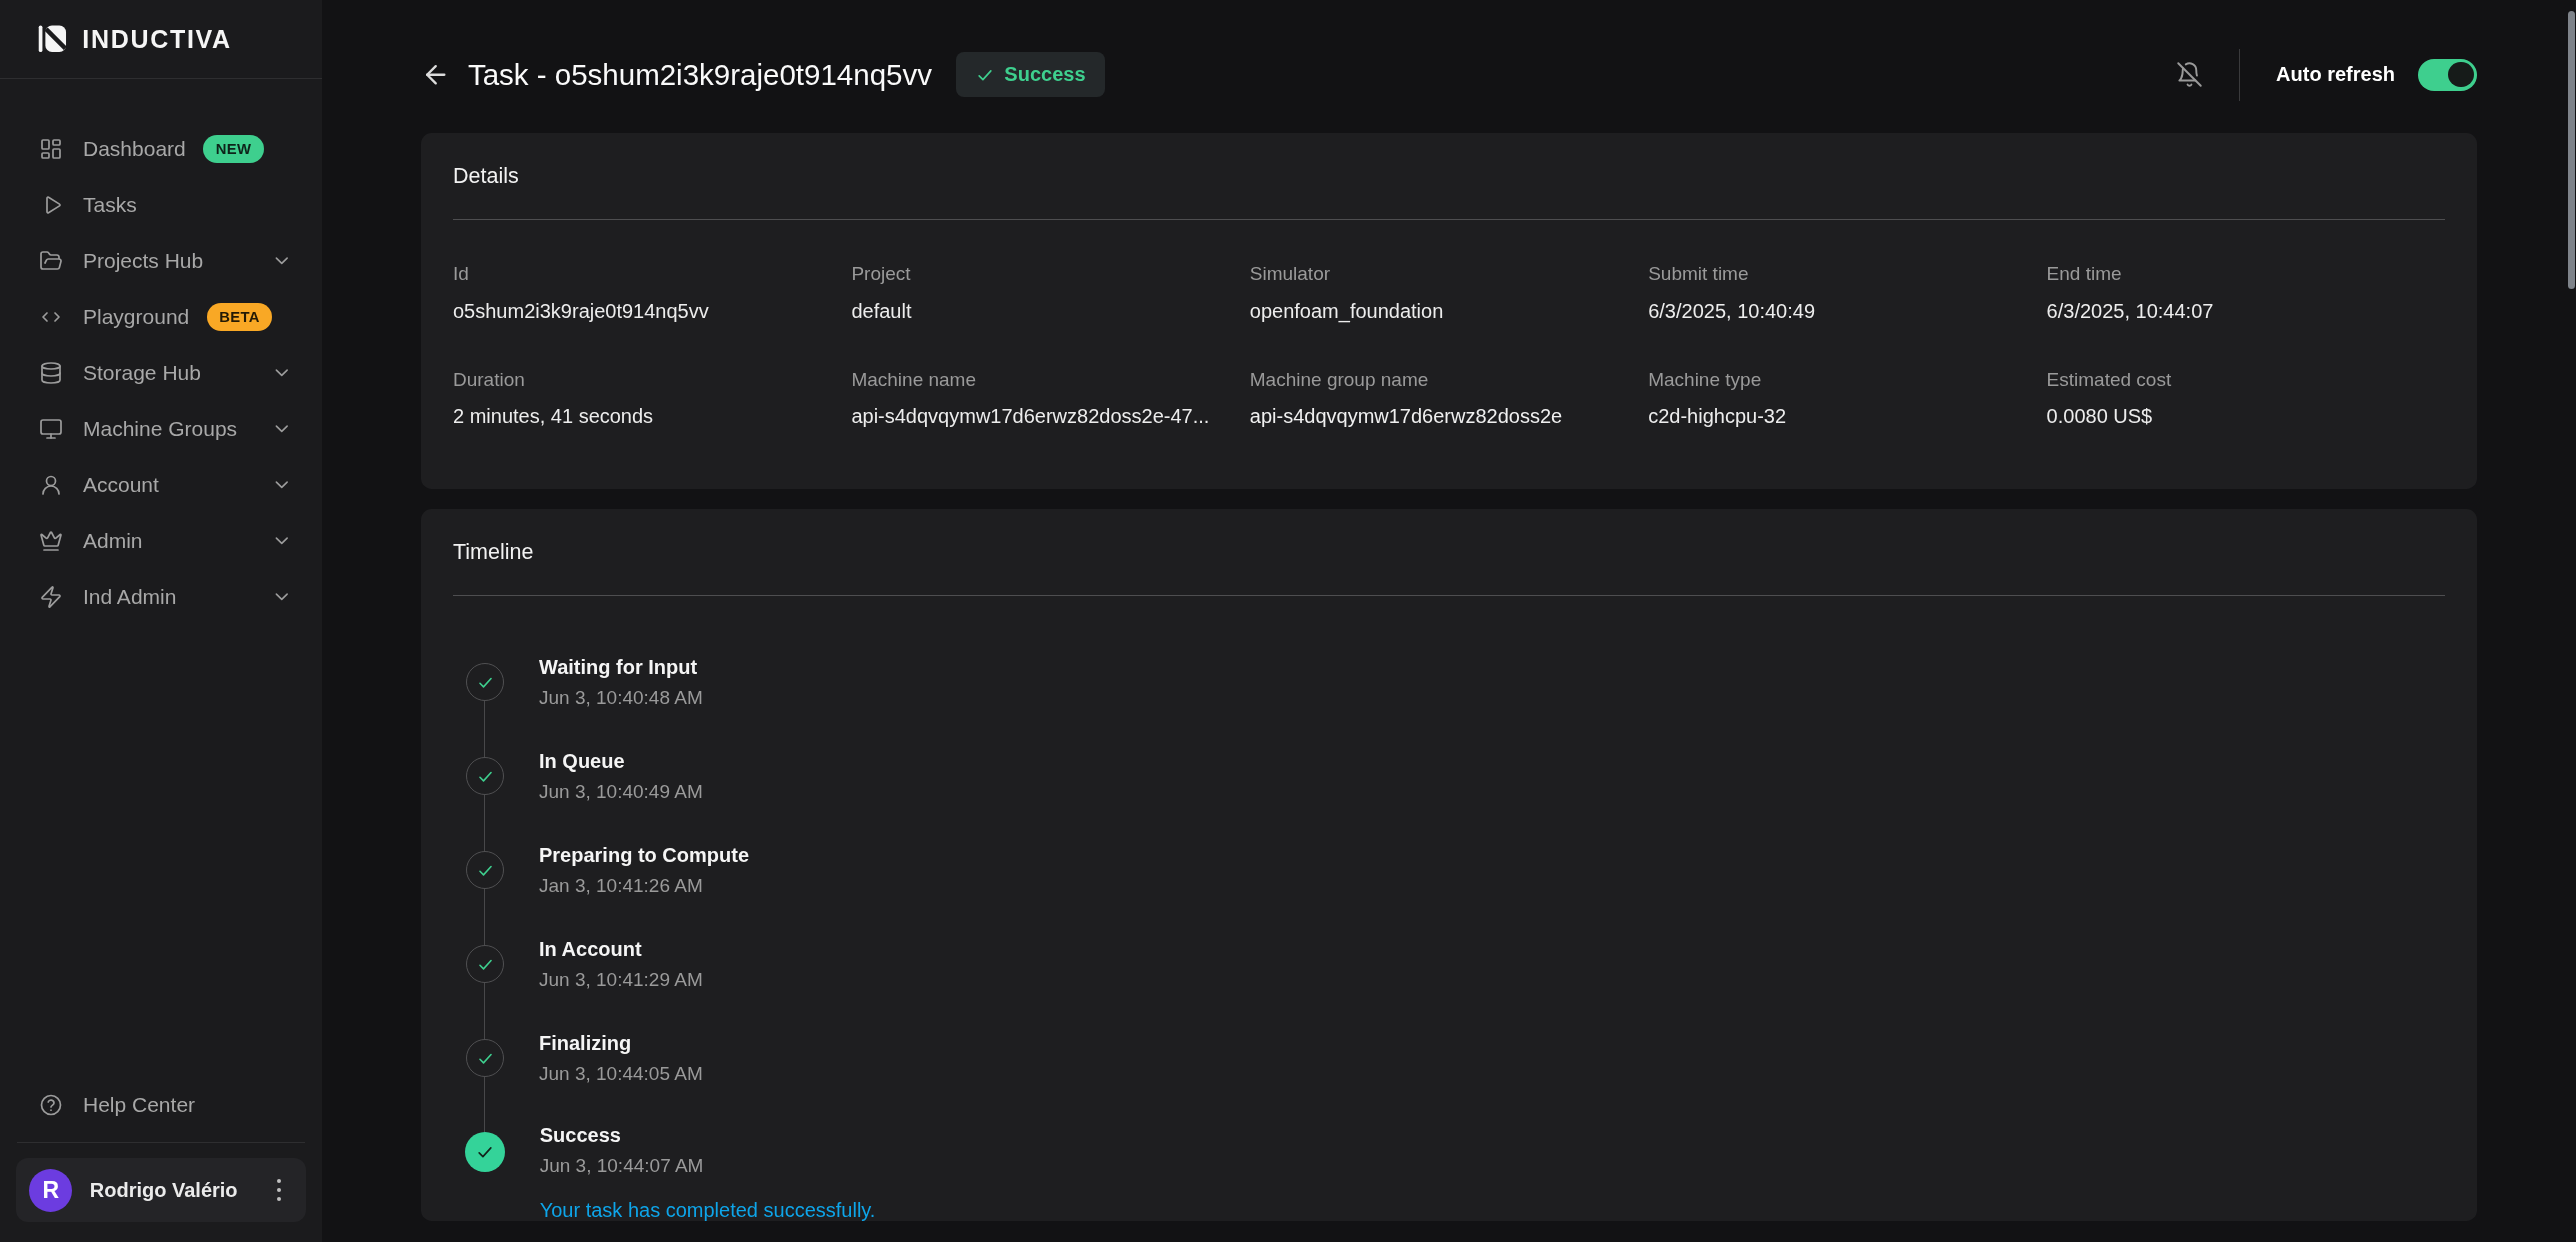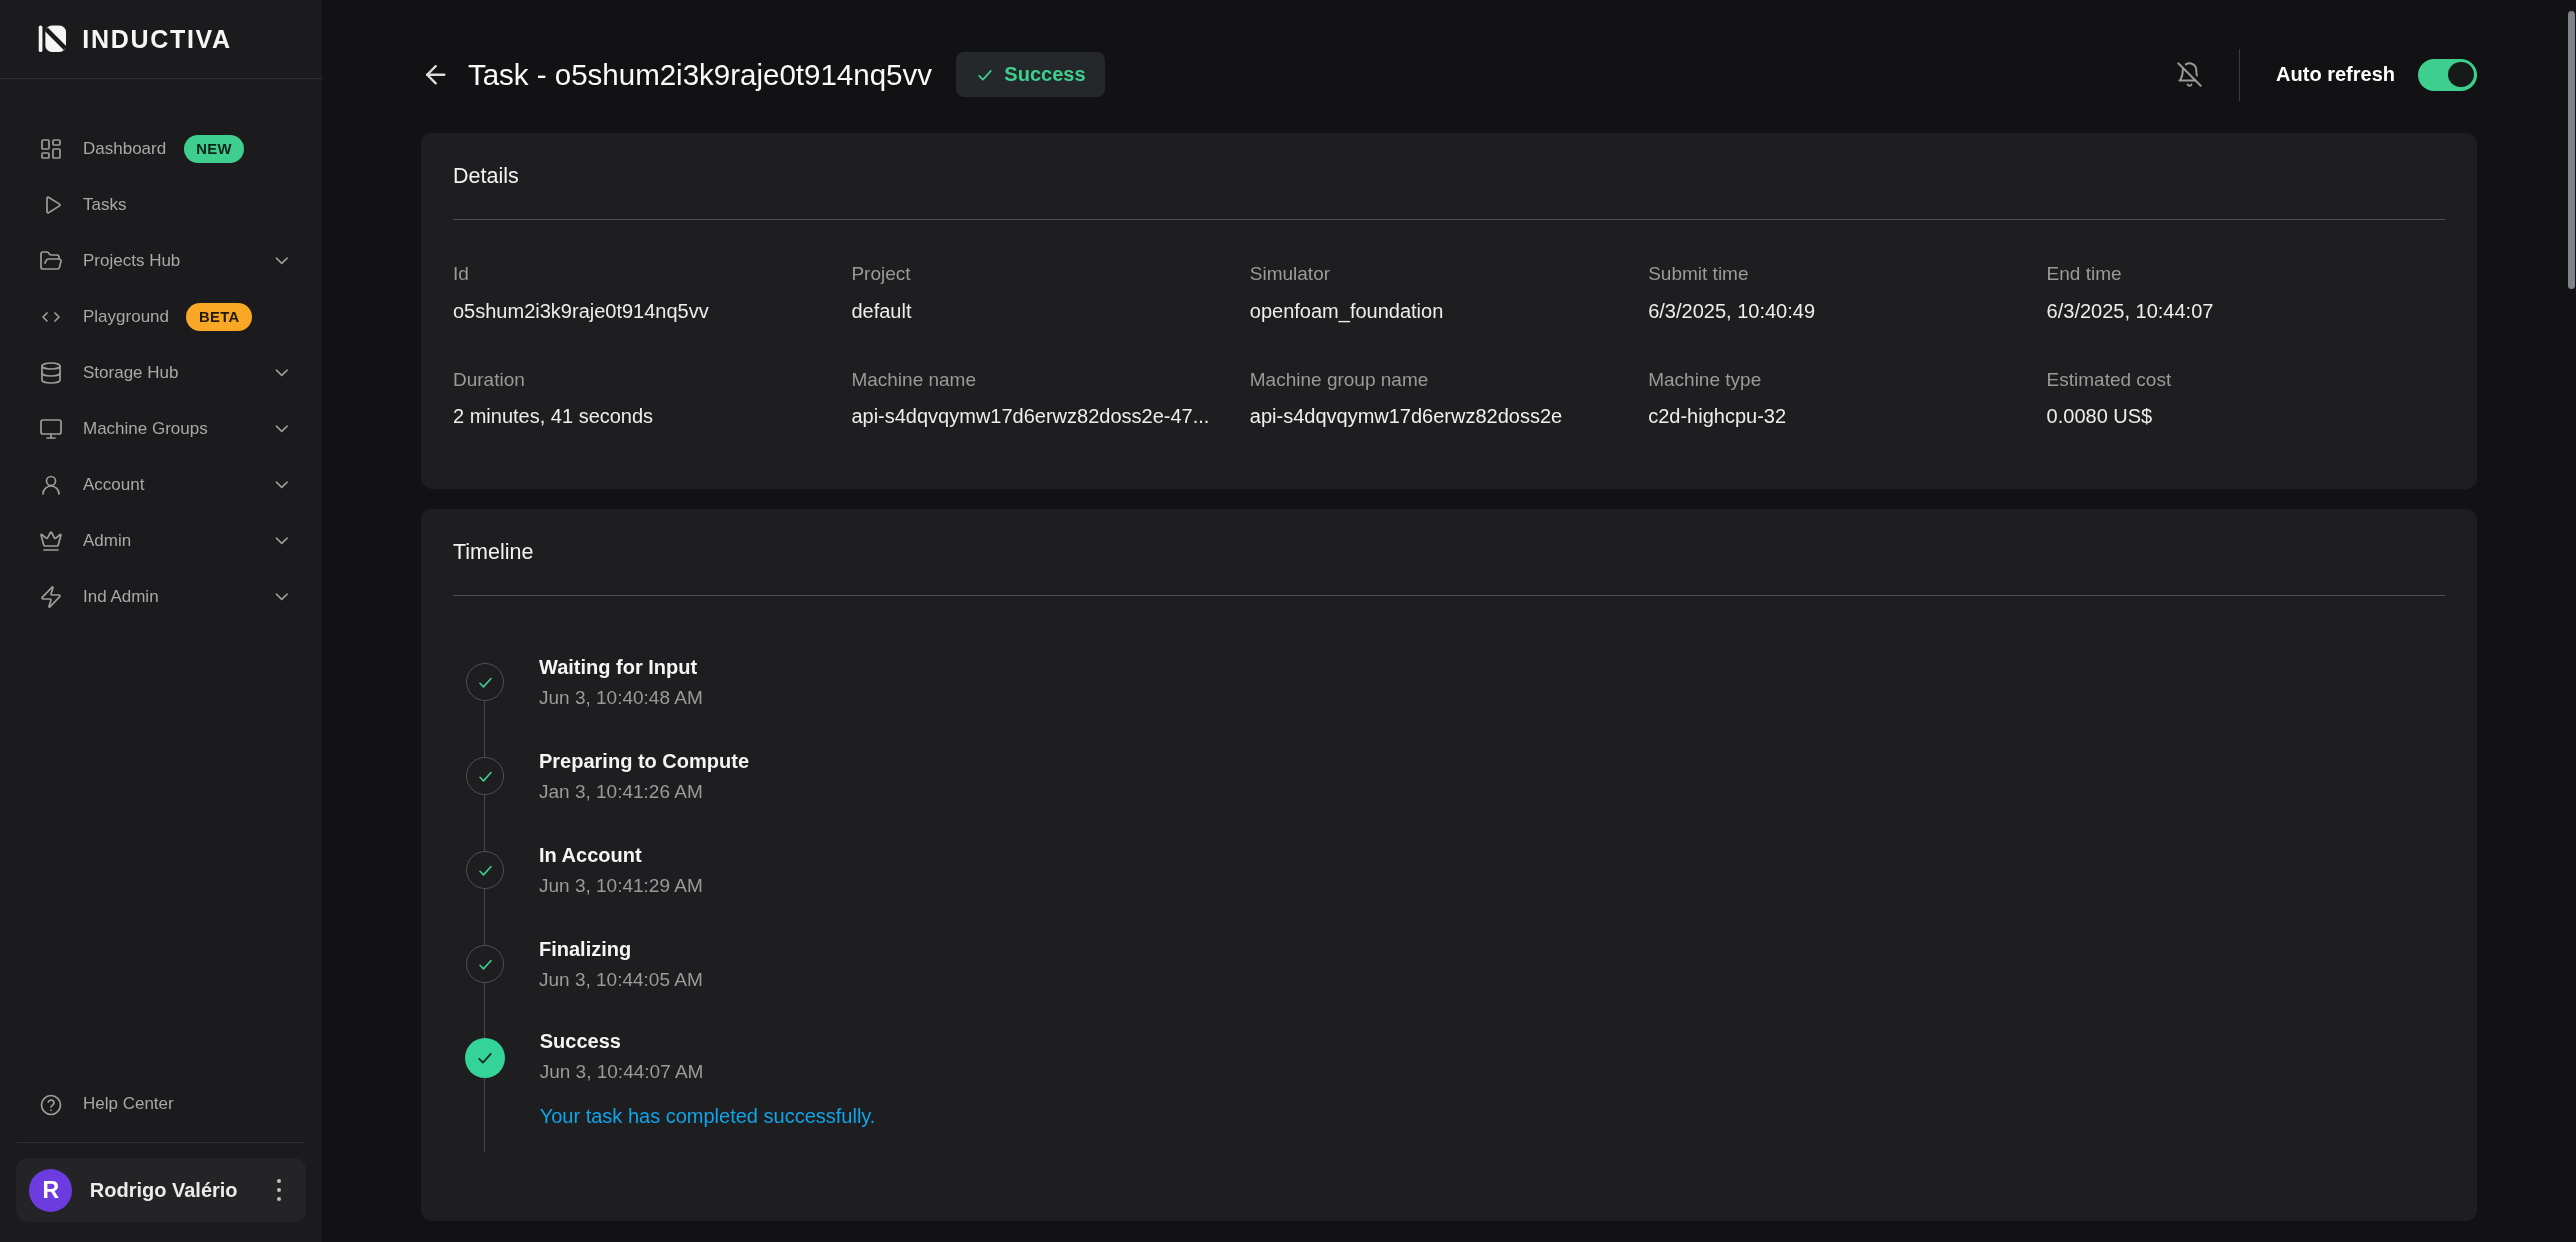--- a/index.html
+++ b/index.html
@@ -25,21 +25,21 @@
     padding-left:38px; gap:14.8px;
     border-bottom:1.3px solid #2e2e30;
   }
   .logo-text { font-size:25px; font-weight:600; letter-spacing:1.7px; color:#f5f5f5; }
   .nav { padding-top:42px; }
   .nav-item {
     height:56px; display:flex; align-items:center;
     padding:0 29.5px 0 39px; cursor:pointer; color:#a8a8a8;
   }
   .nav-item svg.mi { width:24px; height:24px; flex:0 0 24px; margin-right:20px; color:#9c9c9c; }
-  .nav-label { font-size:17px; line-height:1.2; }
+  .nav-label { font-size:21px; line-height:1.2; }
   .pill {
     margin-left:17.4px; font-size:14.8px; font-weight:700; letter-spacing:0.3px;
     padding:6px 12.7px; border-radius:670px;
   }
   .pill-new  { background:#3ECF8E; color:#0e241a; }
   .pill-beta { background:#F9A825; color:#231a05; }
   .chev { margin-left:auto; width:21.5px; height:21.5px; color:#9c9c9c; }
   .spacer { flex:1; }
   .help-item { margin-bottom:9.4px; }
   .sidebar-divider { height:1.3px; background:#2e2e30; margin:0 17px; }
@@ -346,20 +346,31 @@
               <svg viewBox="0 0 24 24">
                 <use href="#i-check"></use>
               </svg>
             </div>
           <div class="tl-content">
             <div class="tl-title">Waiting for Input</div>
             <div class="tl-time">Jun 3, 10:40:48 AM</div>
           </div>
         </div>
 
+        <div class="tl-item">
+          <div class="tl-circle">
+              <svg viewBox="0 0 24 24">
+                <use href="#i-check"></use>
+              </svg>
+            </div>
+          <div class="tl-content">
+            <div class="tl-title">In Queue</div>
+            <div class="tl-time">Jun 3, 10:40:49 AM</div>
+          </div>
+        </div>
 
         <div class="tl-item">
           <div class="tl-circle">
               <svg viewBox="0 0 24 24">
                 <use href="#i-check"></use>
               </svg>
             </div>
           <div class="tl-content">
             <div class="tl-title">Preparing to Compute</div>
             <div class="tl-time">Jan 3, 10:41:26 AM</div>

